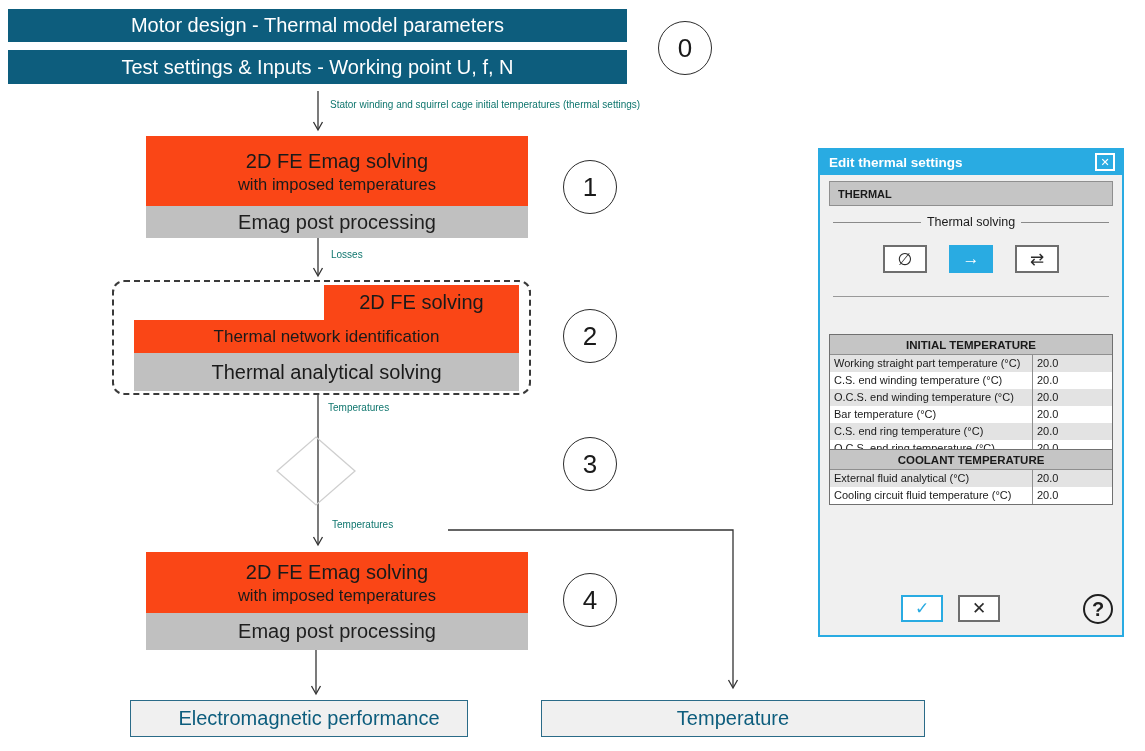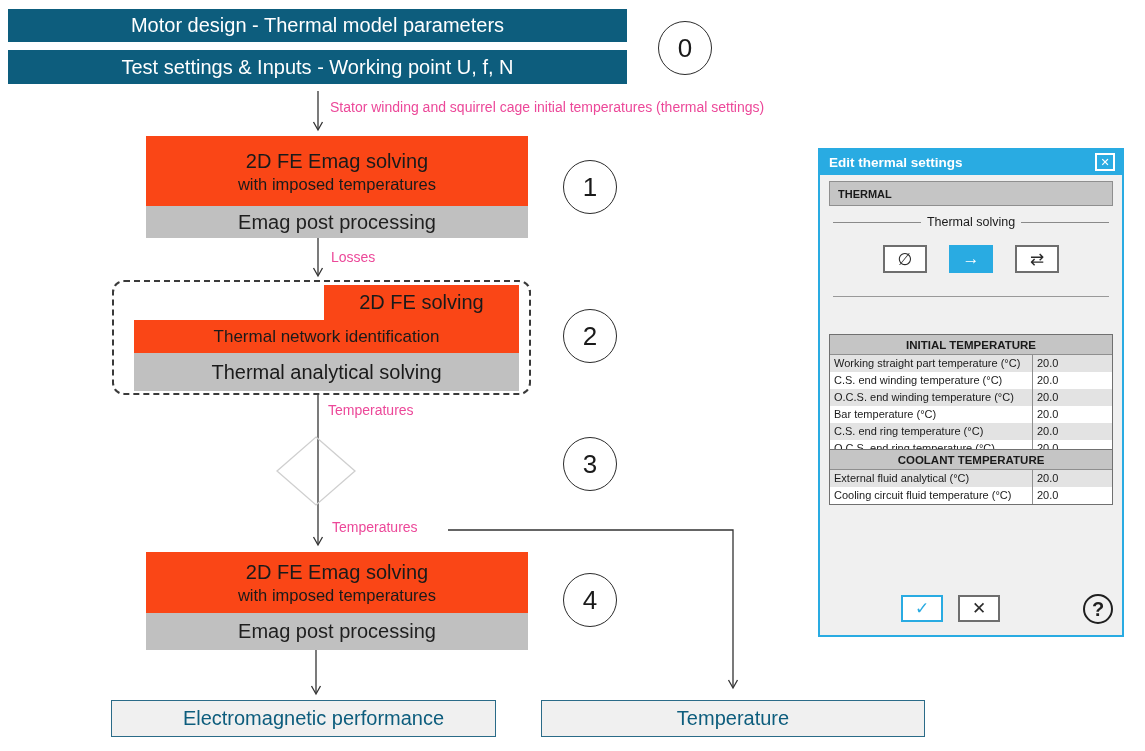--- a/index.html
+++ b/index.html
@@ -18,21 +18,21 @@
   #hbar2{top:50px; height:34px;}
 
   .badge{position:absolute; width:54px; height:54px; border:1.5px solid #2b2b2b; border-radius:50%;
          display:flex; align-items:center; justify-content:center; font-size:26px; color:#1a1a1a; background:#fff;}
   #badge0{left:658px; top:21px;}
   #badge1{left:563px; top:160px;}
   #badge2{left:563px; top:309px;}
   #badge3{left:563px; top:437px;}
   #badge4{left:563px; top:573px;}
 
-  .flowlabel{position:absolute; font-size:14px; color:#ec4899; white-space:nowrap;}
+  .flowlabel{position:absolute; font-size:10px; color:#0f766e; white-space:nowrap;}
   #lbl-initial{left:330px; top:99px;}
   #lbl-losses{left:331px; top:249px;}
   #lbl-temp1{left:328px; top:402px;}
   #lbl-temp2{left:332px; top:519px;}
 
   .solveblock{position:absolute; left:126px; width:382px;margin-left:20px;}
   .solveblock .orange{background:var(--orange); display:flex; flex-direction:column;
         align-items:center; justify-content:center; color:#1a1a1a;}
   .solveblock .orange .t1{font-size:20px; line-height:26px;}
   .solveblock .orange .t2{font-size:16.5px; line-height:21px;}
@@ -45,21 +45,21 @@
         border:2px dashed #3a3a3a; border-radius:12px;}
   #fe-solving{position:absolute; left:210px; top:3px; width:195px; height:35px; background:var(--orange);
         display:flex; align-items:center; justify-content:center; font-size:20px;}
   #thermal-network{position:absolute; left:20px; top:38px; width:385px; height:33px; background:var(--orange);
         display:flex; align-items:center; justify-content:center; font-size:17px;}
   #thermal-analytical{position:absolute; left:20px; top:71px; width:385px; height:38px; background:var(--grayblock);
         display:flex; align-items:center; justify-content:center; font-size:20px;}
 
   .outbox{position:absolute; top:700px; height:37px; background:#f0f0f0; border:1.5px solid #2a6b88;
         display:flex; align-items:center; justify-content:center; font-size:20px; color:var(--teal);}
-  #out1{left:111px; width:385px;padding-left:20px;}
+  #out1{left:130px; width:338px;padding-left:20px;}
   #out2{left:541px; width:384px;}
 
   #wires{position:absolute; left:0; top:0; pointer-events:none;}
 
   
   #dialog{position:absolute; left:818px; top:148px; width:306px; height:489px;
         background:var(--dlgbg); border:2px solid var(--dlgblue); font-size:11px;}
   #titlebar{position:absolute; left:-1px; top:-1px; right:-1px; height:26px; background:var(--dlgblue);
         color:#fff; display:flex; align-items:center; padding:0 8px 0 10px;}
   #titlebar .ttl{font-size:13.5px; font-weight:bold; flex:1;}

